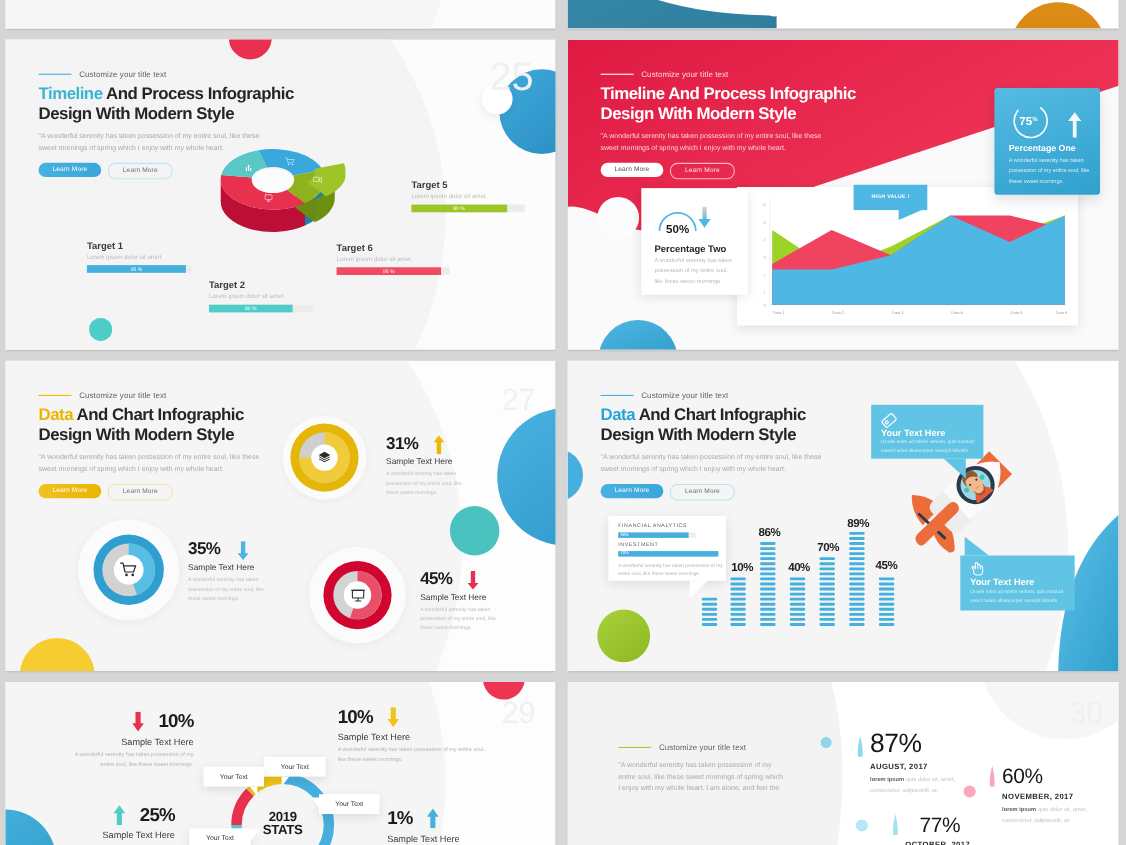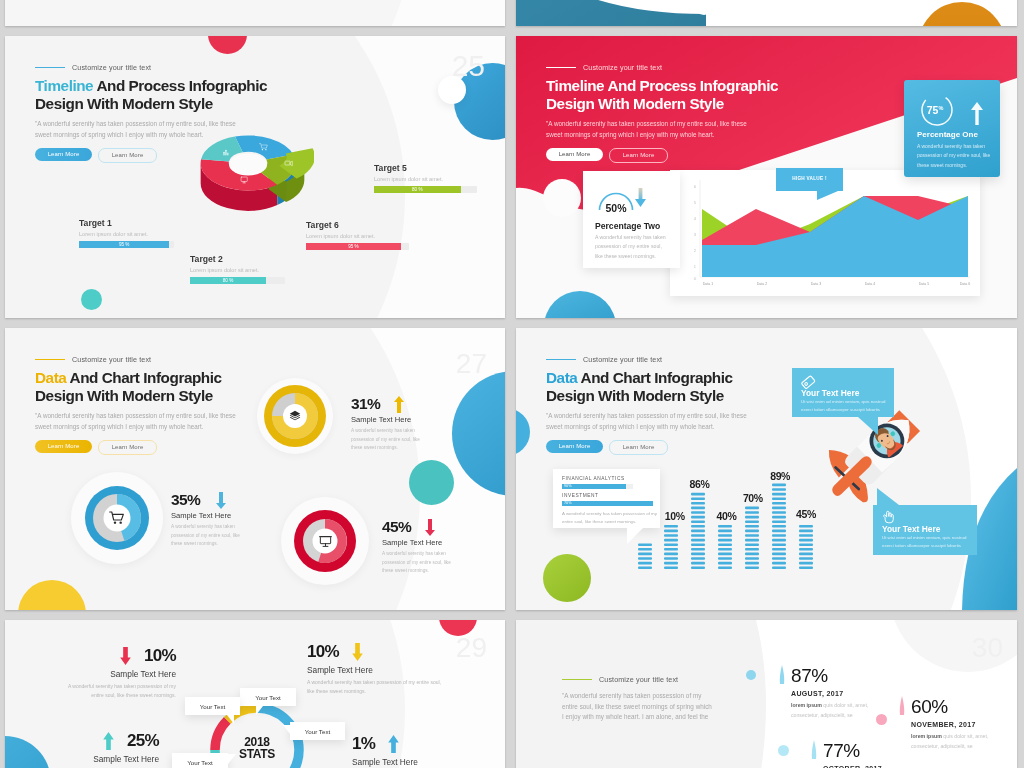--- a/index.html
+++ b/index.html
@@ -50,21 +50,21 @@
   </svg>
 </div>
 
 <div class="slide s25" style="left:5px;top:36px;width:500px;height:282px;background:#fcfcfc;">
 
   <div style="position:absolute;left:-160px;top:-120px;width:560px;height:560px;border-radius:50%;background:#f4f4f4;"></div>
   <div style="position:absolute;left:203px;top:-21px;width:39px;height:39px;border-radius:50%;background:#e8314f;"></div>
   <div style="position:absolute;left:449px;top:27px;width:77px;height:77px;border-radius:50%;background:linear-gradient(135deg,#3fa9dd,#2a8cc0);"></div>
   <div style="position:absolute;left:433px;top:40px;width:28px;height:28px;border-radius:50%;background:#fff;box-shadow:0 3px 8px rgba(0,0,0,.08);"></div>
   <div style="position:absolute;left:76px;top:253px;width:21px;height:21px;border-radius:50%;background:#4ecdc8;"></div>
-  <div class="wm-num" style="right:20px;top:13px;color:#f0f0f0;font-size:30px;">25</div>
+  <div class="wm-num" style="right:20px;top:13px;color:#f0f0f0;font-size:36px;">25</div>
 
   <div style="position:absolute;left:30px;top:27px;width:260px;">
     <div class="eyebrow">
       <span class="ln" style="background:#45b0de;"></span>
       <span class="tx">Customize your title text</span>
     </div>
     <div class="h1" style="margin-top:5px;">
       <span class="acc" style="color:#39b5d3;">Timeline</span><span> And Process Infographic</span><br>
       <span>Design With Modern Style</span>
     </div>
@@ -614,21 +614,21 @@
 
   </div>
 
   <svg width="94" height="94" viewBox="0 0 94 94" style="position:absolute;left:205px;top:82.5px;">
     <circle cx="47" cy="47" r="42" fill="none" stroke="#45b0de" stroke-width="9.5" stroke-dasharray="124.0 139.9" transform="rotate(-90.0 47 47)"></circle>
     <circle cx="47" cy="47" r="42" fill="none" stroke="#4ecdc8" stroke-width="9.5" stroke-dasharray="73.9 190.0" transform="rotate(79.2 47 47)"></circle>
     <circle cx="47" cy="47" r="42" fill="none" stroke="#e8314f" stroke-width="9.5" stroke-dasharray="33.0 230.9" transform="rotate(180.0 47 47)"></circle>
     <circle cx="47" cy="47" r="42" fill="none" stroke="#f0c419" stroke-width="9.5" stroke-dasharray="33.0 230.9" transform="rotate(225.0 47 47)"></circle>
   </svg>
   <div style="position:absolute;left:205px;top:115.5px;width:94px;text-align:center;line-height:1.06;">
-    <div style="font-size:12px;font-weight:700;color:#1b1b1b;letter-spacing:-.3px;">2018</div>
+    <div style="font-size:12px;font-weight:700;color:#1b1b1b;letter-spacing:-.3px;">2019</div>
     <div style="font-size:12px;font-weight:700;color:#1b1b1b;letter-spacing:-.3px;">STATS</div>
   </div>
 
   <div class="shadow-card" style="position:absolute;left:235px;top:68px;width:56px;height:18px;background:#fff;">
     <span style="position:absolute;left:0;right:0;top:5.5px;text-align:center;font-size:6.2px;color:#333;">Your Text</span>
     <div style="position:absolute;left:16px;top:18px;width:0;height:0;border-left:7px solid #fff;border-bottom:9px solid transparent;"></div>
   </div>
   <div class="shadow-card" style="position:absolute;left:180px;top:77px;width:55px;height:18px;background:#fff;">
     <span style="position:absolute;left:0;right:0;top:5.5px;text-align:center;font-size:6.2px;color:#333;">Your Text</span>
     <div style="position:absolute;left:42px;top:18px;width:0;height:0;border-right:7px solid #fff;border-bottom:9px solid transparent;"></div>
@@ -665,21 +665,21 @@
       <span class="tx">Customize your title text</span>
     </div>
     <div class="body-tx" style="margin-top:7px;width:152px;">"A wonderful serenity has taken possession of my entire soul, like these sweet mornings of spring which I enjoy with my whole heart. I am alone, and feel the</div>
   </div>
 
   <div style="position:absolute;left:262px;top:45px;width:145px;">
     <div style="display:flex;align-items:flex-end;gap:5px;">
       <svg width="8" height="20" viewBox="0 0 8 20">
             <path d="M4 0 Q7 12 6 19 L2 19 Q1 12 4 0 Z" fill="#8fd6ef"></path>
           </svg>
-      <span style="font-size:19px;font-weight:400;color:#161616;letter-spacing:-.4px;line-height:1;">87%</span>
+      <span style="font-size:24px;font-weight:400;color:#161616;letter-spacing:-.4px;line-height:1;">87%</span>
     </div>
     <div style="font-size:7px;font-weight:700;color:#2b2b2b;letter-spacing:.35px;margin-top:5px;margin-left:13px;">AUGUST, 2017</div>
     <div style="font-size:5.2px;line-height:1.85;color:#c3c3c3;margin-top:4px;margin-left:13px;width:100px;">
       <span style="font-weight:700;color:#5d5d5d;">lorem ipsum</span>
       <span>quis dolor sit, amet, consectetur, adipiscielit, se</span>
     </div>
     <div style="position:absolute;left:-32px;top:5px;width:10px;height:10px;border-radius:50%;background:#8ed5ee;"></div>
   </div>
 
   <div style="position:absolute;left:382px;top:76px;width:145px;">
@@ -691,21 +691,21 @@
     </div>
     <div style="font-size:7px;font-weight:700;color:#2b2b2b;letter-spacing:.35px;margin-top:5px;margin-left:13px;">NOVEMBER, 2017</div>
     <div style="font-size:5.2px;line-height:1.85;color:#c3c3c3;margin-top:4px;margin-left:13px;width:100px;">
       <span style="font-weight:700;color:#5d5d5d;">lorem ipsum</span>
       <span>quis dolor sit, amet, consectetur, adipiscielit, se</span>
     </div>
     <div style="position:absolute;left:-22px;top:18px;width:11px;height:11px;border-radius:50%;background:#f9a7bd;"></div>
   </div>
 
   <div style="position:absolute;left:294px;top:120px;width:145px;">
-    <div style="display:flex;align-items:flex-end;gap:5px;">
+    <div style="display:flex;align-items:flex-end;gap:18px;">
       <svg width="8" height="20" viewBox="0 0 8 20">
             <path d="M4 0 Q7 12 6 19 L2 19 Q1 12 4 0 Z" fill="#a4e2f3"></path>
           </svg>
       <span style="font-size:19px;font-weight:400;color:#161616;letter-spacing:-.4px;line-height:1;">77%</span>
     </div>
     <div style="font-size:7px;font-weight:700;color:#2b2b2b;letter-spacing:.35px;margin-top:5px;margin-left:13px;">OCTOBER, 2017</div>
 
     <div style="position:absolute;left:-32px;top:5px;width:11px;height:11px;border-radius:50%;background:#b5e8f6;"></div>
   </div>
 </div>

